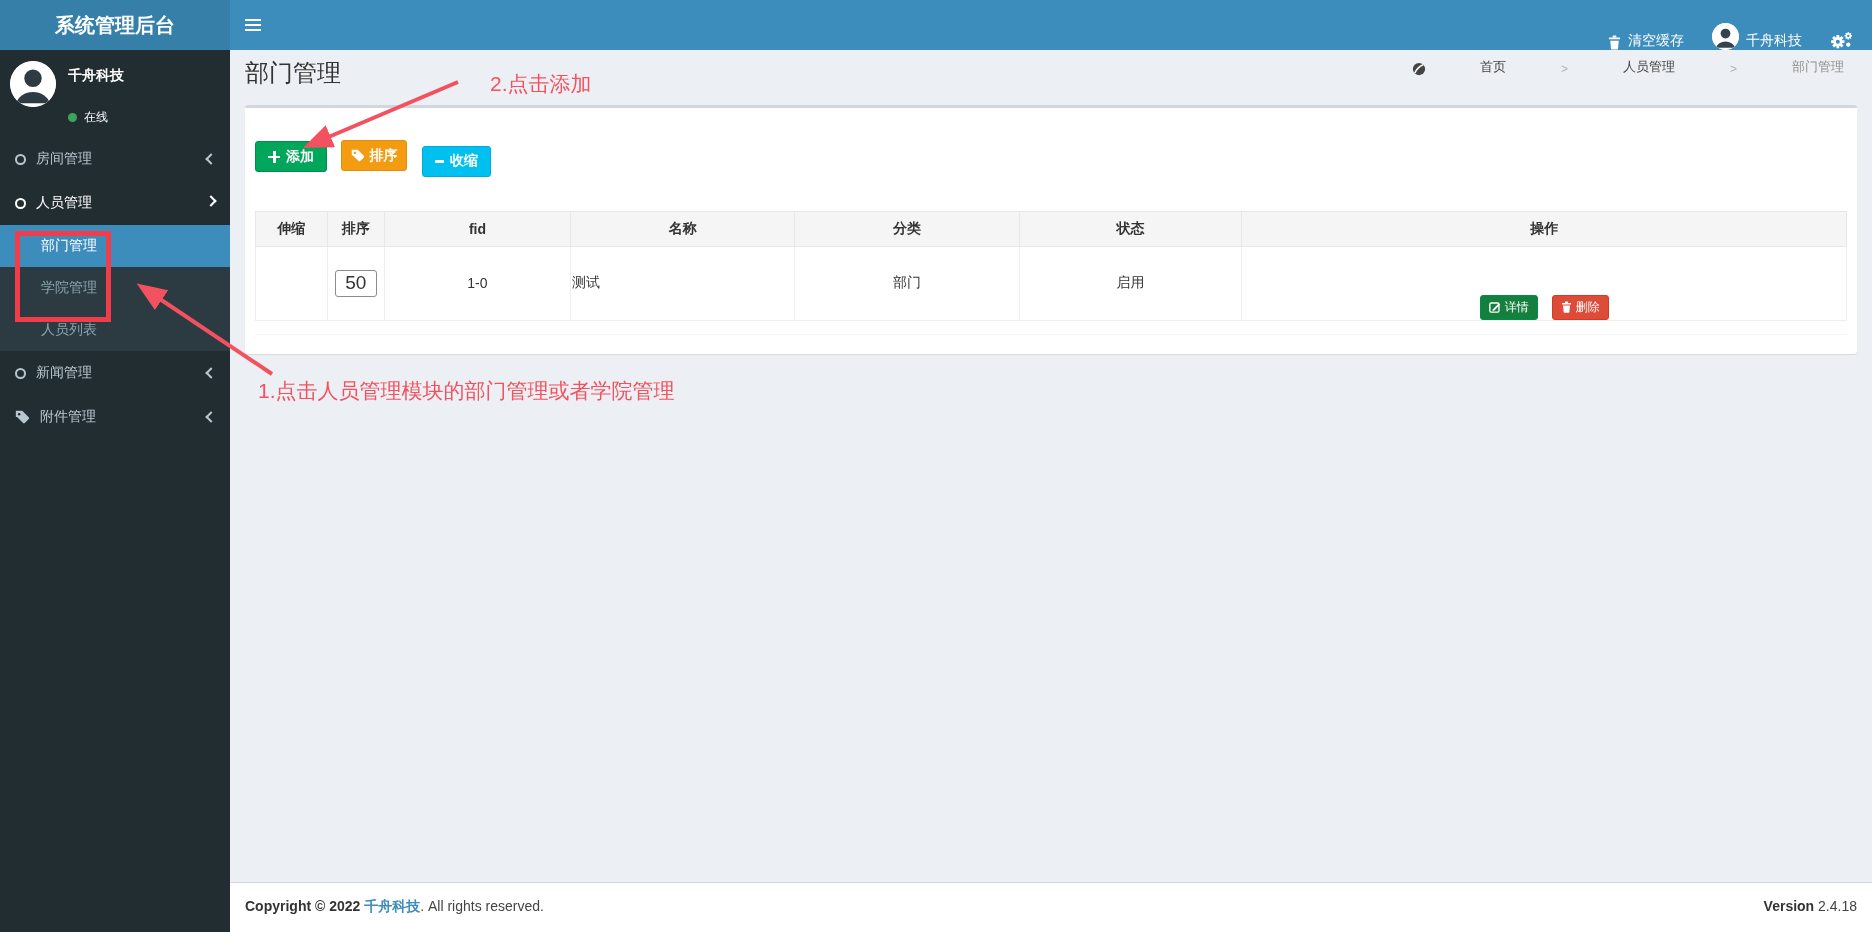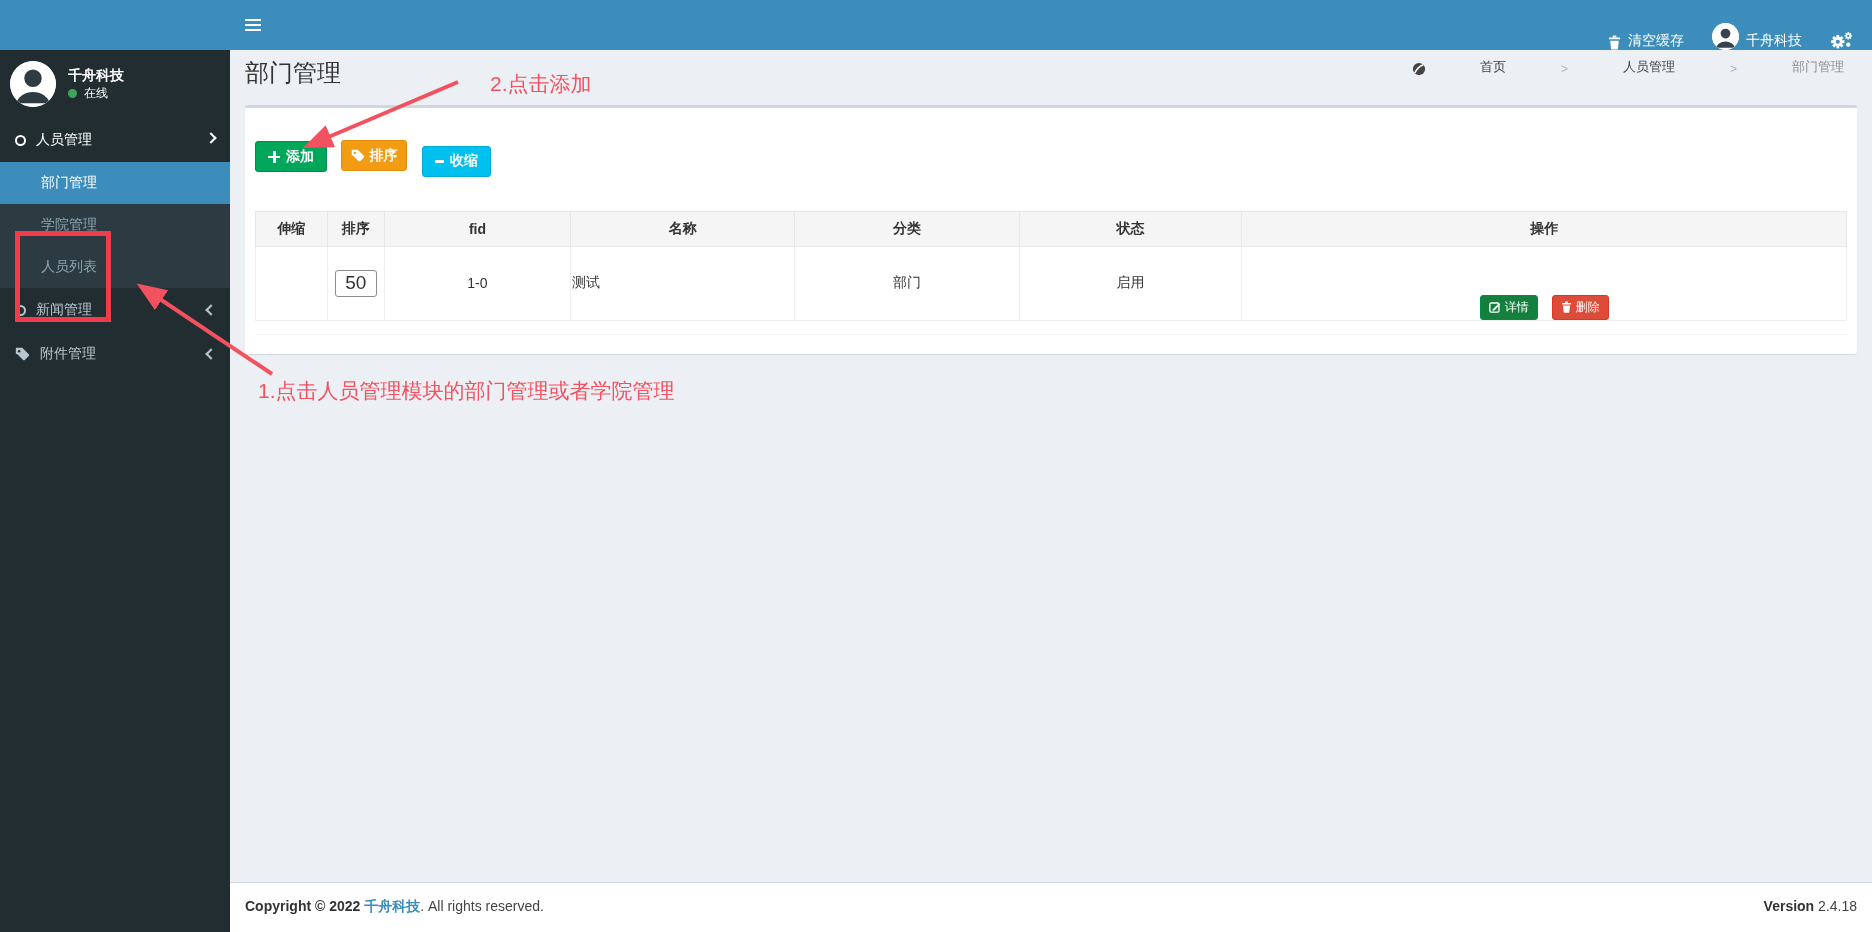--- a/index.html
+++ b/index.html
@@ -18,21 +18,21 @@
   .nav-item { height:50px; display:flex; align-items:flex-end; padding:0 14px; color:#fff; font-size:14px; cursor:pointer; }
   .nav-item .lbl { margin-left:7px; }
   .nav-avatar { width:27px; height:27px; border-radius:50%; overflow:hidden; background:#fff; }
 
   
   .sidebar { position:absolute; left:0; top:50px; width:230px; height:882px; background:#222d32; z-index:5; }
   .user-panel { display:flex; padding:11px 10px; }
   .user-avatar { width:46px; height:46px; border-radius:50%; overflow:hidden; background:#fff; flex:0 0 46px; }
   .user-meta { padding:6px 0 0 12px; }
   .user-name { color:#fff; font-size:14px; font-weight:600; }
-  .user-status { margin-top:0; color:#fff; font-size:12px; display:flex; align-items:center;font-family:Liberation Serif, serif; }
+  .user-status { margin-top:24px; color:#fff; font-size:12px; display:flex; align-items:center;font-family:Liberation Serif, serif; }
   .dot { width:9px; height:9px; border-radius:50%; background:#3fa45b; margin-right:7px; }
   .side-section { padding:12px 15px 8px; color:#4b646f; font-size:12px; background:#1a2226; }
   .menu a { display:flex; align-items:center; height:44px; padding:0 15px; color:#b8c7ce;
     font-size:14px; text-decoration:none; cursor:pointer; }
   .circle-o { width:11px; height:11px; border:2px solid currentColor; border-radius:50%;
     margin-right:10px; flex:0 0 11px; }
   .mi-icon { margin-right:10px; flex:0 0 15px; display:flex; }
   .chev { width:8px; height:8px; margin-left:auto; border-left:2px solid currentColor;
     border-bottom:2px solid currentColor; transform:rotate(45deg); }
   .chev.down { border-left:none; border-right:2px solid currentColor; transform:rotate(-45deg); margin-top:-4px; }
@@ -92,20 +92,21 @@
   .ann-box { position:absolute; left:15px; top:231px; width:96px; height:91px;
     border:5px solid #f23c49; z-index:55; pointer-events:none; }
   .ann-text { position:absolute; color:#f2525f; font-size:21px; z-index:55; pointer-events:none; white-space:nowrap; }
   .ann-text1 { left:258px; top:377px; }
   .ann-text2 { left:490px; top:70px; }
 </style>
 </head>
 <body>
 
 <div class="navbar">
+  <div class="logo">系统管理后台</div>
   <div class="hamburger">
     <span class="bars">
         <i></i>
         <i></i>
         <i></i>
       </span>
   </div>
   <div class="nav-right">
     <div class="nav-item">
       <span style="display:flex;">
@@ -170,20 +171,25 @@
       <div class="user-name">千舟科技</div>
       <div class="user-status">
         <span class="dot"></span>
         <span>在线</span>
       </div>
     </div>
   </div>
 
 
   <div class="menu">
+    <a>
+      <span class="circle-o"></span>
+      <span>房间管理</span>
+      <span class="chev"></span>
+    </a>
     <a class="parent-open">
       <span class="circle-o"></span>
       <span>人员管理</span>
       <span class="chev down"></span>
     </a>
     <div class="submenu">
       <a class="active">
         <span>部门管理</span>
       </a>
       <a>

